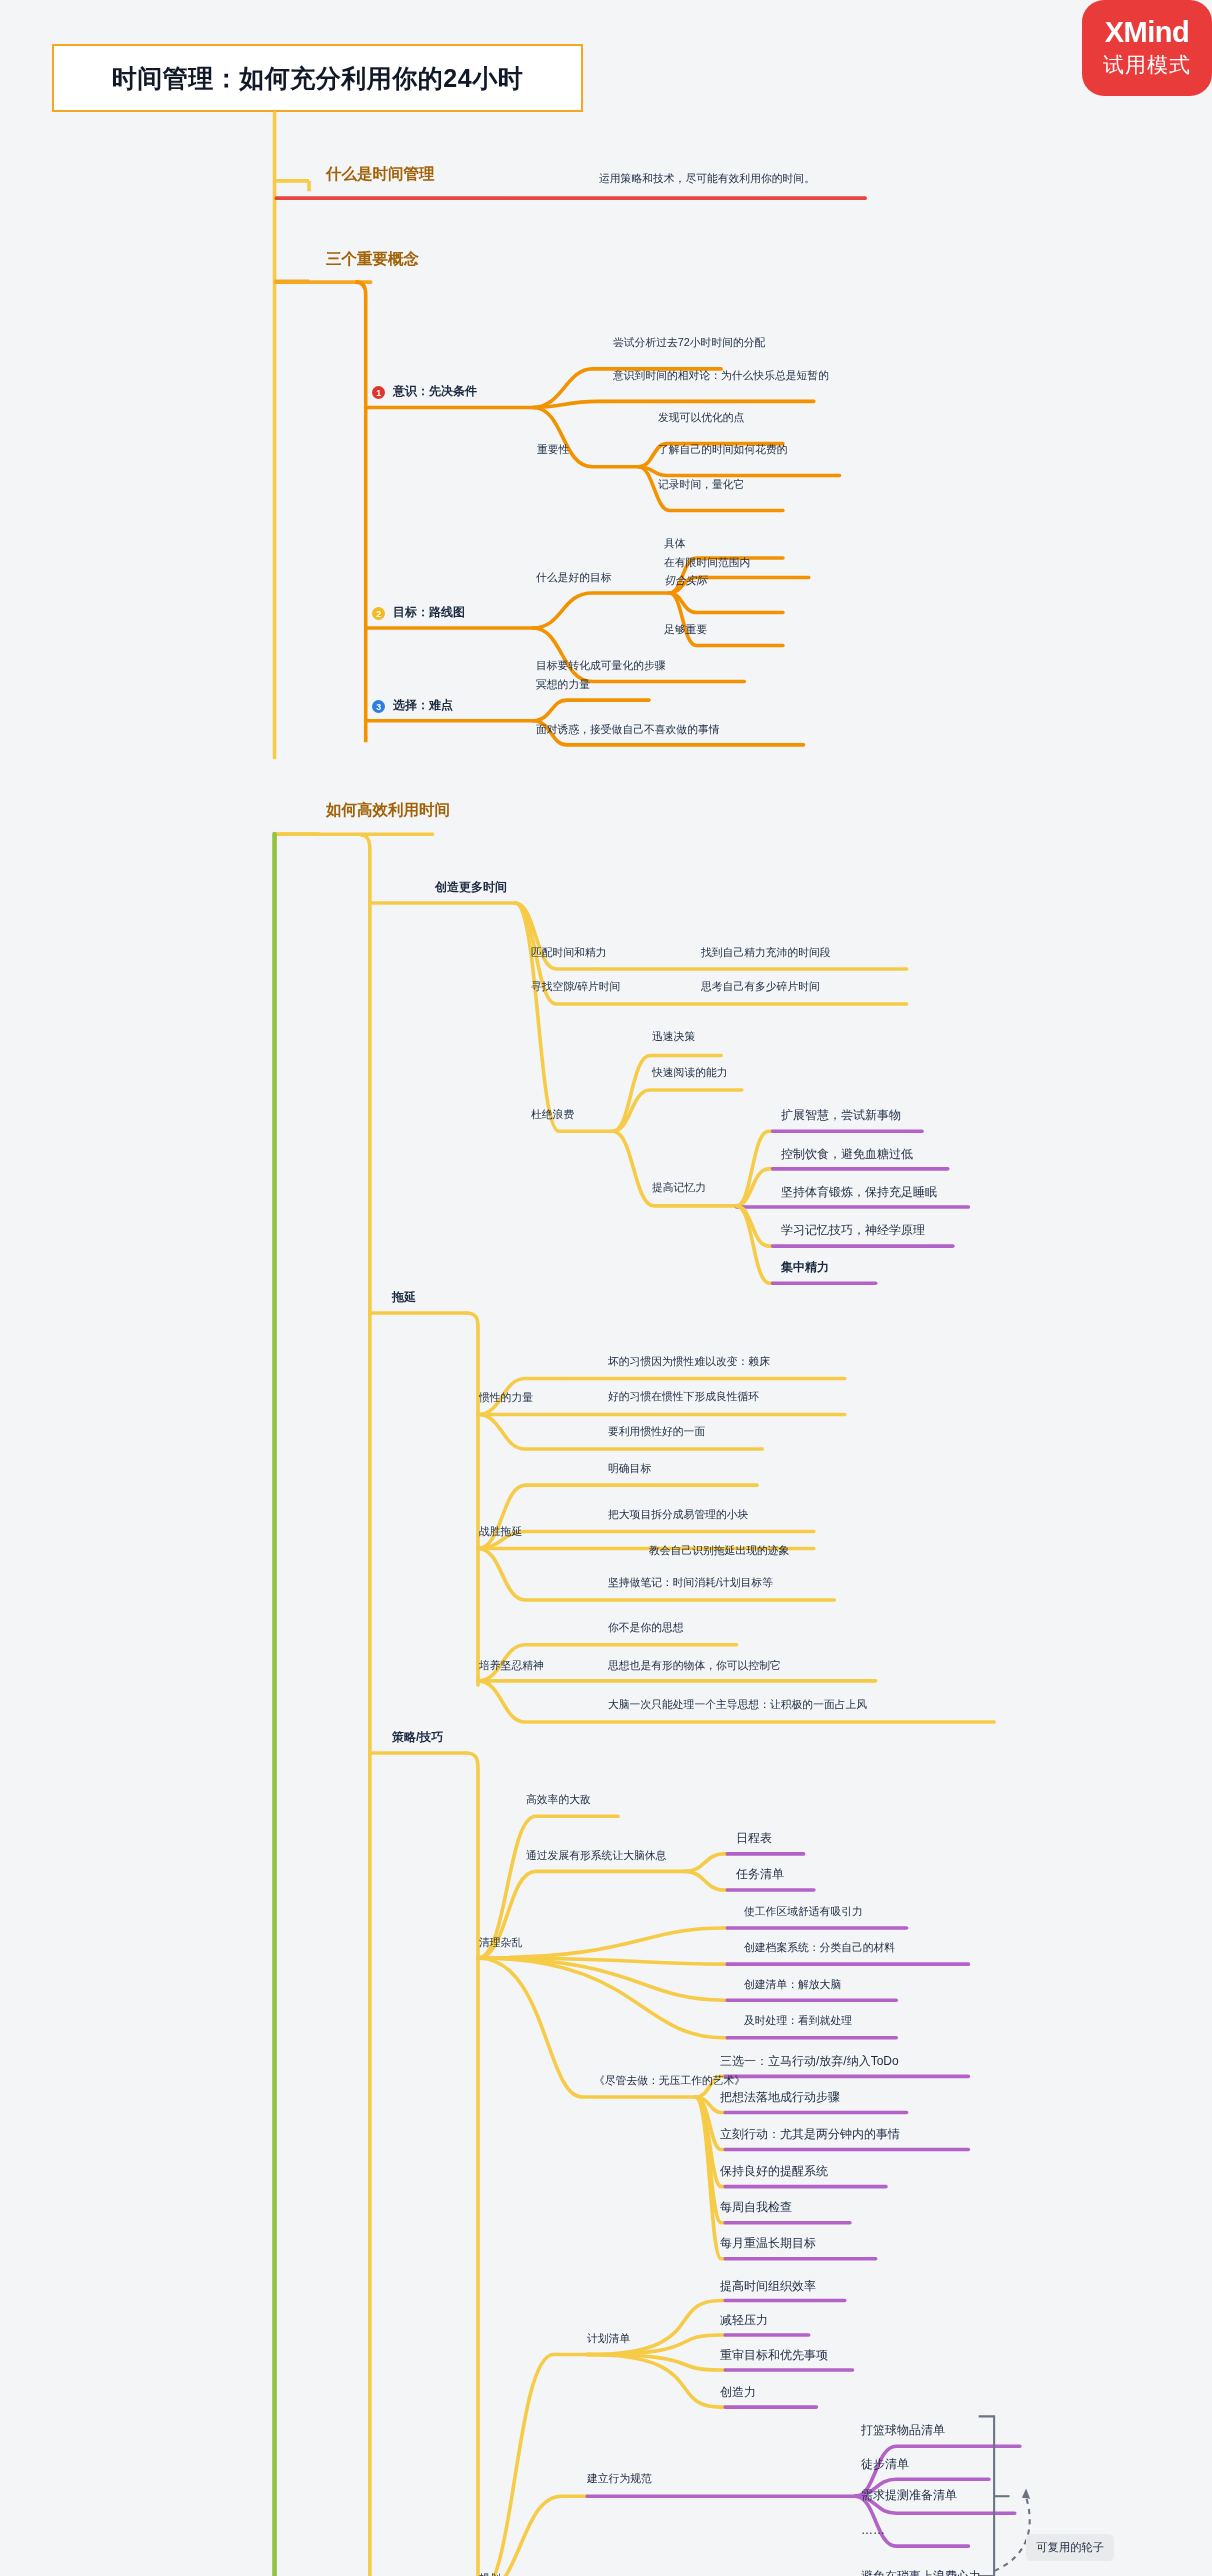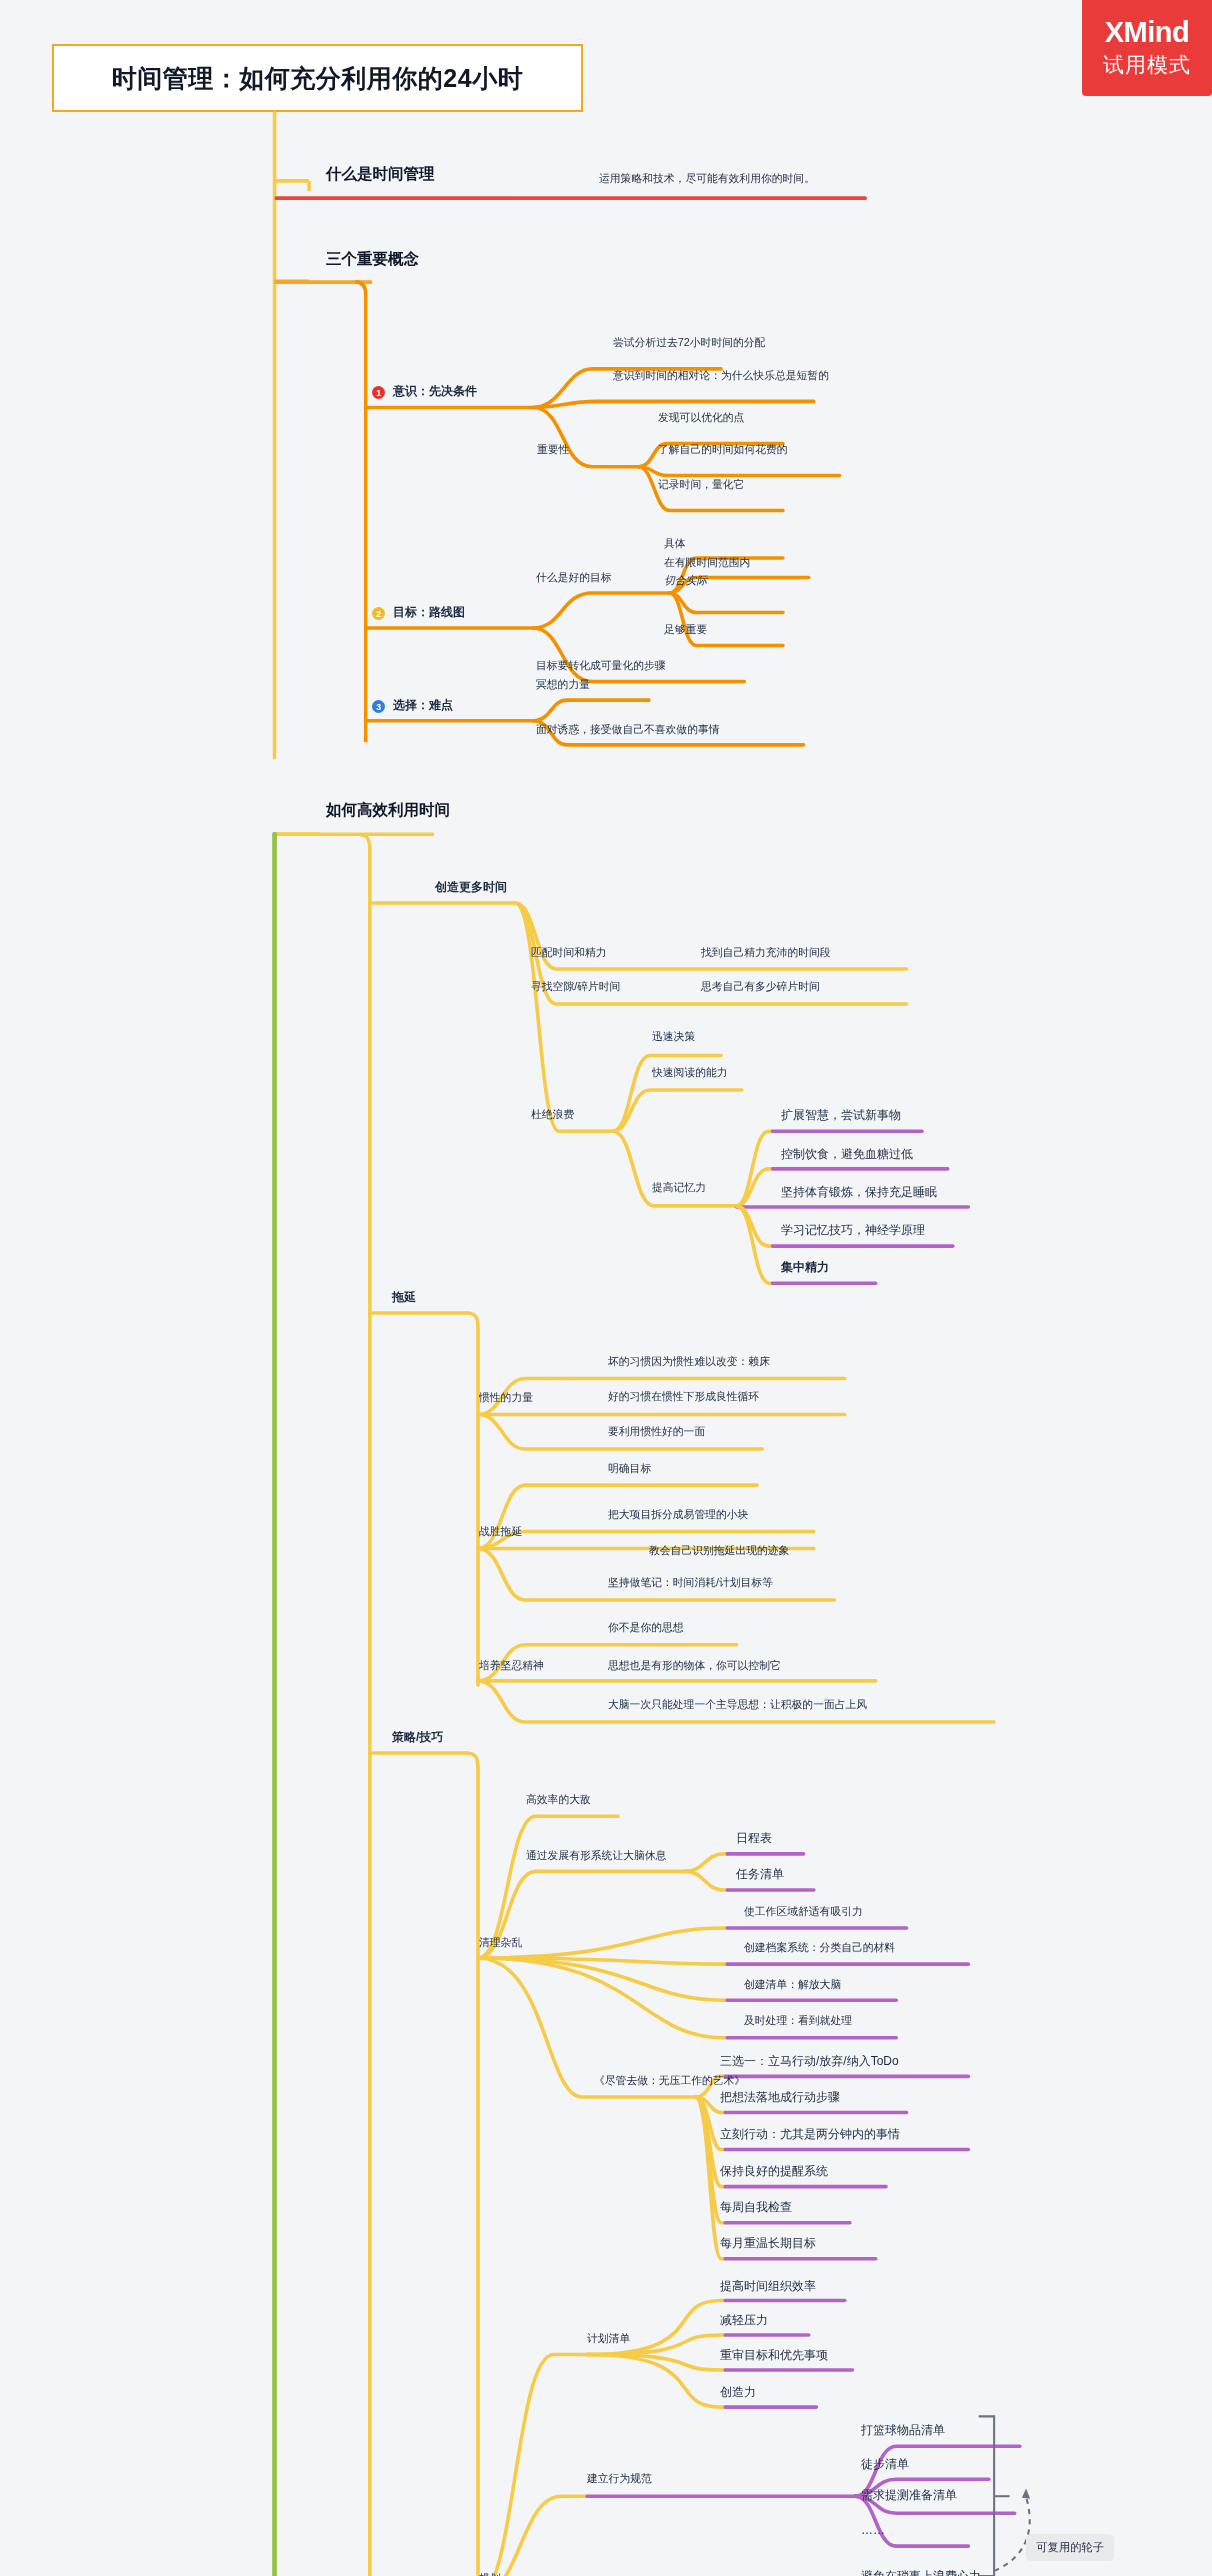--- a/index.html
+++ b/index.html
@@ -13,39 +13,39 @@
     overflow: hidden;
   }
 
   
   #xmind-badge {
     position:absolute; top:0px; right:0px;
     width:130px; height:96px;
     background:#ea3b3b; color:#fff;
     display:flex; flex-direction:column;
     align-items:center; justify-content:center;
-    border-bottom-left-radius:4.1px; border-bottom-right-radius:4.1px;
+    border-bottom-left-radius:4.1px; border-bottom-right-radius:4.1px;border-radius:22px;
   }
   #xmind-badge .bw { font-size:29px; font-weight:700; letter-spacing:-0.5px; line-height:1.05; }
   #xmind-badge .bs { font-size:21px; font-weight:400; margin-top:3.1px; letter-spacing:1px; }
 
   
   #root-node {
     position:absolute; left:52px; top:44px;
     width:531px; height:68px;
     background:#ffffff; border:2.6px solid #f5a623;
     display:flex; align-items:center; justify-content:center;
   }
   #root-node .rt { font-size:25px; font-weight:700; color:#111827; letter-spacing:0.5px; }
 
   
   .node { position:absolute; white-space:nowrap; }
   .node .lbl { display:block; line-height:1.1; }
 
-  .lvl1 { font-size:15.5px; font-weight:700; color:#0f172a; }
+  .lvl1 { font-size:15.5px; font-weight:700; color:#a16207; }
   .lvl2 { font-size:12px; font-weight:700; color:#1b2a41; }
   .lvl3 { font-size:10.8px; font-weight:400; color:#1b2a41; }
   .lvl4 { font-size:10.8px; font-weight:400; color:#1b2a41; }
   .lvl5 { font-size:12px; font-weight:400; color:#1b2a41; }
 
   
   .marker {
     position:absolute; width:13.4px; height:13.4px; border-radius:50%;
     color:#fff; font-size:8.8px; font-weight:700;
     display:flex; align-items:center; justify-content:center;

